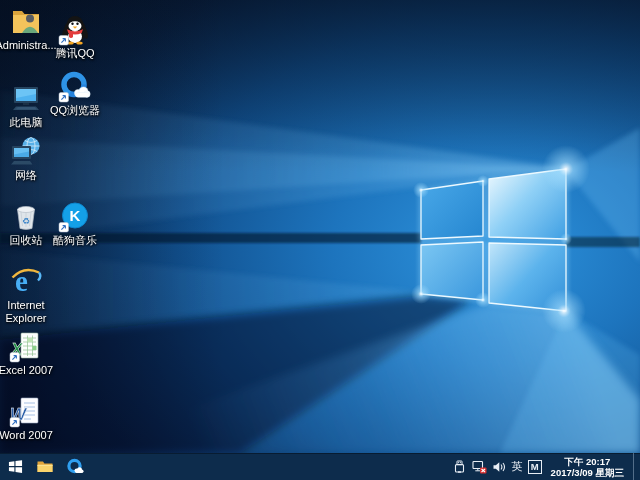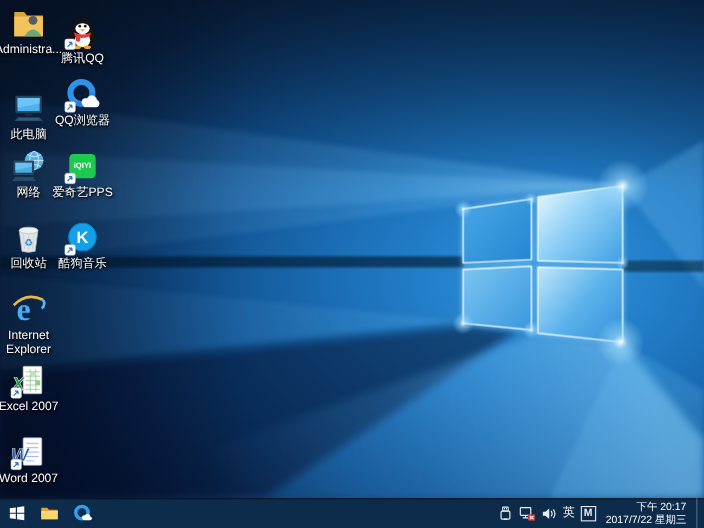--- a/index.html
+++ b/index.html
@@ -19,22 +19,22 @@
   .taskbar{position:absolute;left:0;top:453px;width:640px;height:27px;background:#0d2c4c;
            display:flex;align-items:center;box-shadow:inset 0 1px 0 rgba(0,0,0,.35);}
   .tb-btn{width:30px;height:27px;display:flex;align-items:center;justify-content:center;
           background:transparent;border:none;padding:0;}
   .tb-spacer{flex:1;}
   .tray{display:flex;align-items:center;gap:5px;height:27px;padding-right:2px;}
   .tray-ico{width:15px;height:15px;display:flex;align-items:center;justify-content:center;}
   .lang{color:#eef3f8;font-size:11px;line-height:15px;}
   .ime{width:14px;height:14px;border:1px solid #e8eef5;color:#e8eef5;font-size:9.5px;
        font-weight:bold;display:flex;align-items:center;justify-content:center;}
-  .clock{margin-left:4px;text-align:right;color:#fff;font-size:9.5px;line-height:11px;
-         white-space:nowrap;}
+  .clock{margin-left:4px;text-align:center;color:#fff;font-size:9.5px;line-height:11px;
+         white-space:nowrap;font-weight:bold;}
   .show-desktop{width:5px;height:27px;border-left:1px solid rgba(190,210,230,.4);margin-left:4px;}
 </style>
 </head>
 <body>
 
 <div class="stage">
   <div class="desktop">
 
     <svg class="wallpaper" width="640" height="453" viewBox="0 0 640 453">
       <defs>
@@ -212,31 +212,20 @@
           <rect x="17.5" y="23.5" width="14" height="4.8" rx="2.4"></rect>
         </g>
         <g>
           <rect x="1" y="23.5" width="9.5" height="9.5" rx="1.8" fill="#fff" stroke="#b9c6d4" stroke-width="0.5"></rect>
           <path d="M3.4 30.6 L7.4 26.6 M7.4 26.6 h-2.8 M7.4 26.6 v2.8" stroke="#2f6fc1" stroke-width="1.1" fill="none"></path>
         </g>
       </svg>
       <div class="dlabel">QQ浏览器</div>
     </div>
 
-    <div class="dicon" style="left:50px;top:134px">
-      <svg width="34" height="34" viewBox="0 0 34 34">
-        <rect x="5" y="6" width="24" height="22" rx="4" fill="#1dc94f"></rect>
-        <text x="17" y="19" text-anchor="middle" font-size="7" font-weight="bold" fill="#fff" font-family="Liberation Sans, DejaVu Sans, sans-serif">iQIYI</text>
-        <g>
-          <rect x="1" y="23.5" width="9.5" height="9.5" rx="1.8" fill="#fff" stroke="#b9c6d4" stroke-width="0.5"></rect>
-          <path d="M3.4 30.6 L7.4 26.6 M7.4 26.6 h-2.8 M7.4 26.6 v2.8" stroke="#2f6fc1" stroke-width="1.1" fill="none"></path>
-        </g>
-      </svg>
-      <div class="dlabel">爱奇艺PPS</div>
-    </div>
 
     <div class="dicon" style="left:1px;top:199px">
       <svg width="34" height="34" viewBox="0 0 34 34">
         <path d="M8.5 10.5 L11 29.5 q6 1.8 12 0 L25.5 10.5 Z" fill="#dfe5ea" stroke="#aeb8c1" stroke-width="0.7"></path>
         <ellipse cx="17" cy="10.5" rx="8.5" ry="3" fill="#eef1f4" stroke="#b6bfc8" stroke-width="0.7"></ellipse>
         <path d="M12 13 l1.5 14 M17 13.5 v14.5 M22 13 l-1.5 14" stroke="#c3ccd4" stroke-width="0.7" fill="none"></path>
         <text x="17" y="24.5" text-anchor="middle" font-size="9" fill="#3e86c8" font-family="DejaVu Sans, sans-serif">♻</text>
       </svg>
       <div class="dlabel">回收站</div>
     </div>
@@ -343,18 +332,18 @@
       <div class="tray-ico">
         <svg width="14" height="14" viewBox="0 0 14 14">
           <path d="M1.5 5.2 h2.3 L7.3 2.2 v9.6 L3.8 8.8 H1.5 Z" fill="#e8eef5"></path>
           <path d="M9 4.5 q1.8 2.5 0 5 M11 3 q3 4 0 8" stroke="#e8eef5" stroke-width="1.1" fill="none"></path>
         </svg>
       </div>
       <div class="lang">英</div>
       <div class="ime">M</div>
       <div class="clock">
         <div>下午 20:17</div>
-        <div>2017/7/22 星期三</div>
+        <div>2017/3/09 星期三</div>
       </div>
       <div class="show-desktop"></div>
     </div>
   </div>
 </div>
 
 </body></html>

